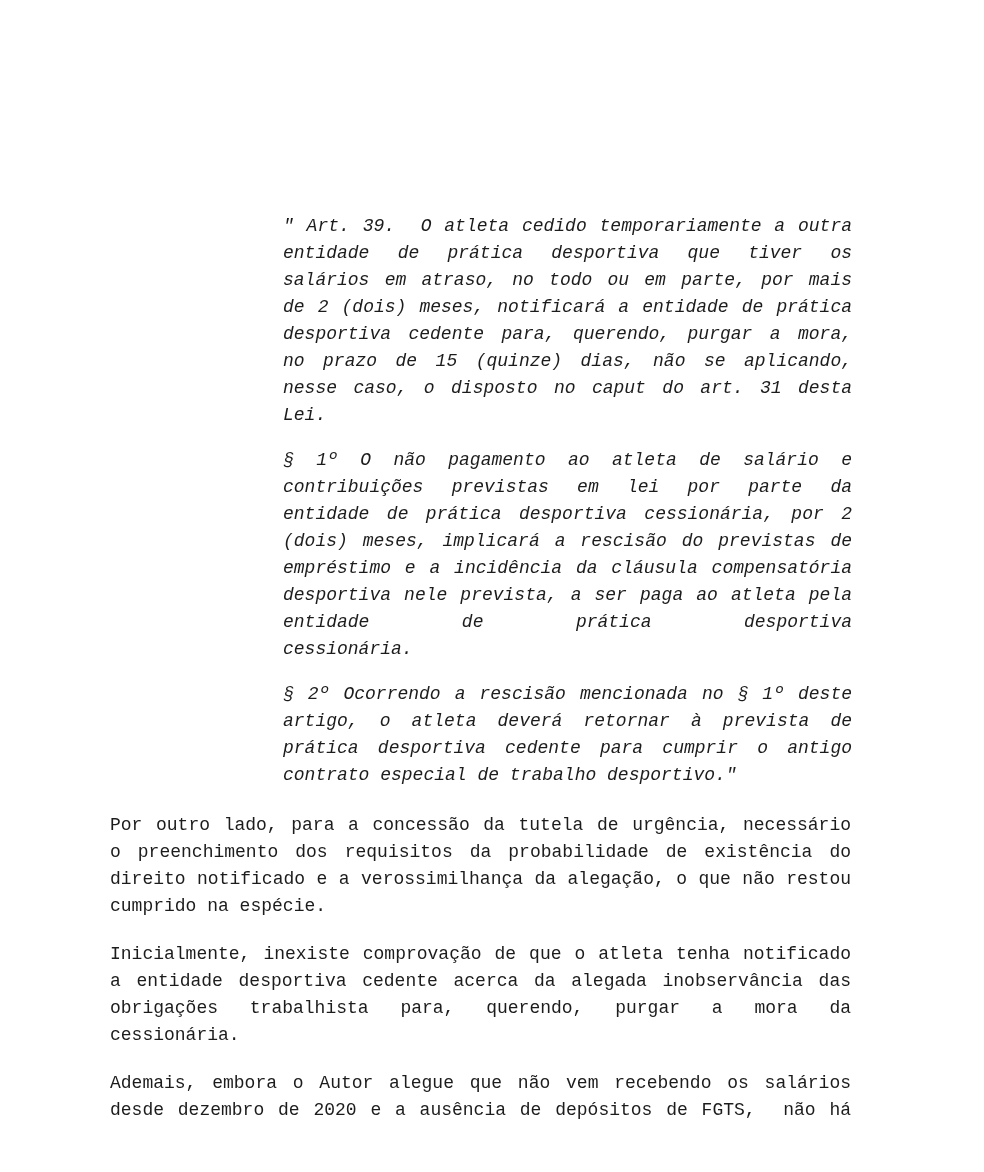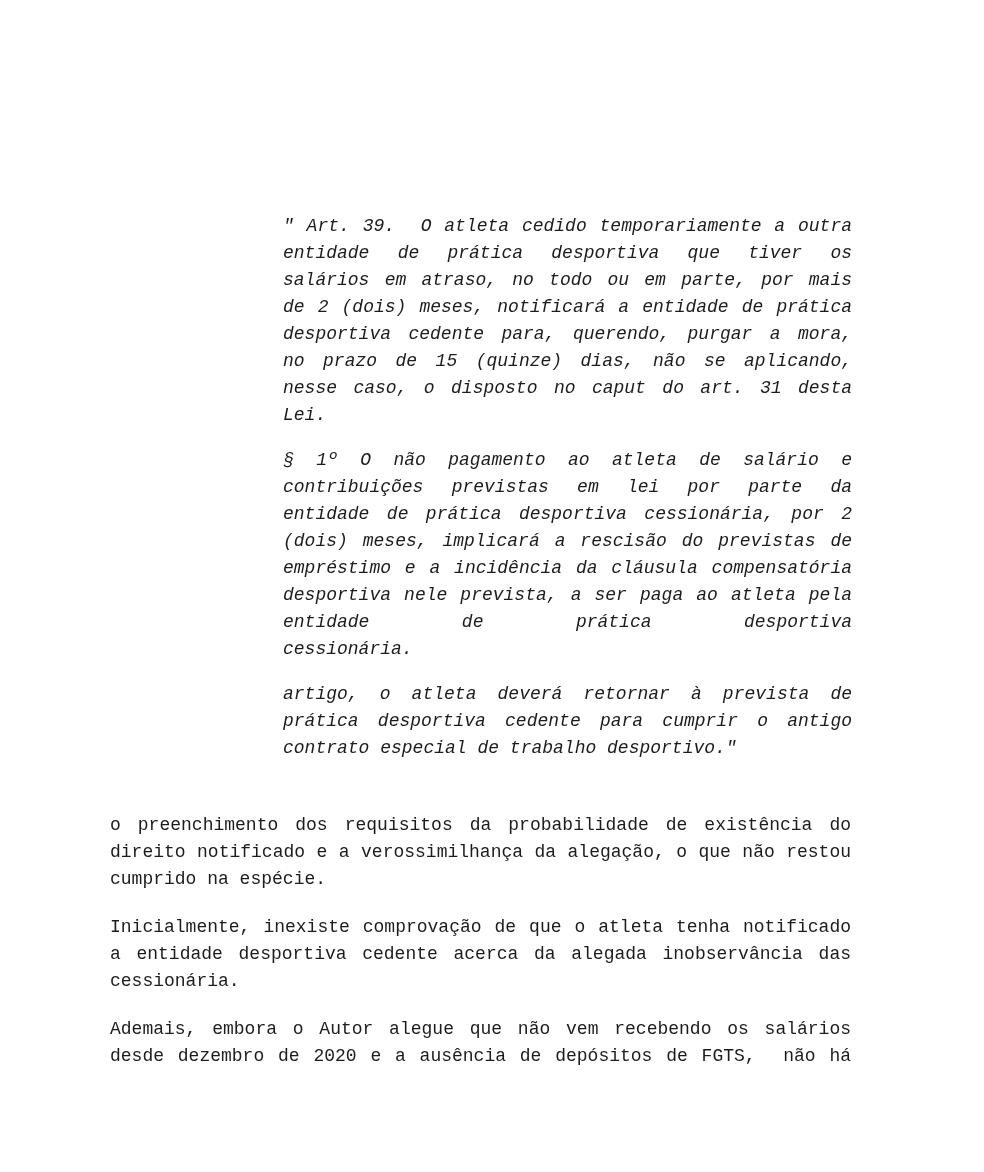--- a/index.html
+++ b/index.html
@@ -72,35 +72,38 @@
         <div class="tline">§ 1º O não pagamento ao atleta de salário e</div>
         <div class="tline">contribuições previstas em lei por parte da</div>
         <div class="tline">entidade de prática desportiva cessionária, por 2</div>
         <div class="tline">(dois) meses, implicará a rescisão do previstas de</div>
         <div class="tline">empréstimo e a incidência da cláusula compensatória</div>
         <div class="tline">desportiva nele prevista, a ser paga ao atleta pela</div>
         <div class="tline">entidade de prática desportiva</div>
         <div class="tline tline-last">cessionária.</div>
       </div>
     <div class="para">
+        <div class="tline">§ 2º Ocorrendo a rescisão mencionada no § 1º deste</div>
         <div class="tline">artigo, o atleta deverá retornar à prevista de</div>
         <div class="tline">prática desportiva cedente para cumprir o antigo</div>
         <div class="tline tline-last">contrato especial de trabalho desportivo."</div>
       </div>
   </section>
 
   <section class="body-block">
     <div class="para">
+        <div class="tline">Por outro lado, para a concessão da tutela de urgência, necessário</div>
         <div class="tline">o preenchimento dos requisitos da probabilidade de existência do</div>
         <div class="tline">direito notificado e a verossimilhança da alegação, o que não restou</div>
         <div class="tline tline-last">cumprido na espécie.</div>
       </div>
     <div class="para">
         <div class="tline">Inicialmente, inexiste comprovação de que o atleta tenha notificado</div>
         <div class="tline">a entidade desportiva cedente acerca da alegada inobservância das</div>
+        <div class="tline">obrigações trabalhista para, querendo, purgar a mora da</div>
         <div class="tline tline-last">cessionária.</div>
       </div>
     <div class="para justify-last">
         <div class="tline">Ademais, embora o Autor alegue que não vem recebendo os salários</div>
         <div class="tline tline-last">desde dezembro de 2020 e a ausência de depósitos de FGTS,&nbsp; não há</div>
       </div>
   </section>
 
 </div>
 

